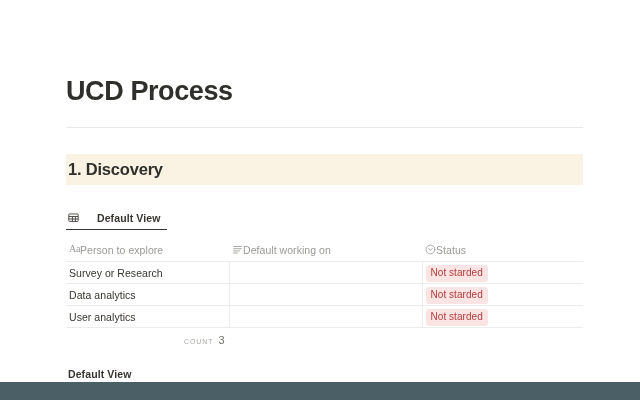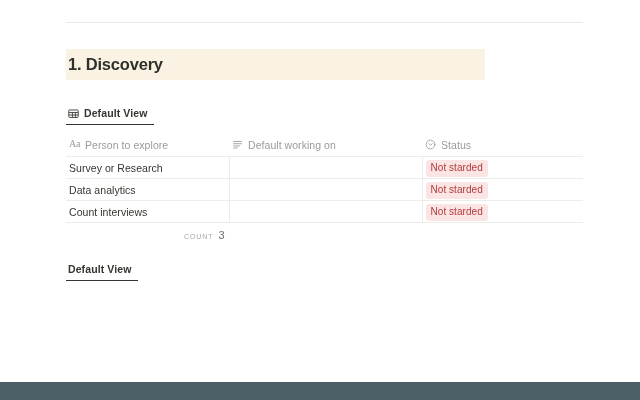--- a/index.html
+++ b/index.html
@@ -48,21 +48,21 @@
   .title-divider {
     height: 1px;
     background: #e9e9e7;
     margin-top: 22px;
     width: 517px;
   }
 
   
   .section-heading {
     margin-top: 26px;
-    width: 419px;
+    width: 517px;
     height: 31px;
     background: #faf3e3;
     display: flex;
     align-items: center;
     padding-left: 2px;
   }
 
   .section-heading-text {
     font-size: 16.5px;
     font-weight: bold;
@@ -72,22 +72,21 @@
 
   
   .view-tabs {
     margin-top: 25px;
     display: flex;
     align-items: flex-end;
   }
 
   .view-tab {
     display: inline-flex;
-    align-items: center;
-    gap: 5px;
+    gap: 18px;
     padding: 2px 7px 5px 2px;
     border-bottom: 1.6px solid #37352f;
     cursor: pointer;
   }
 
   .view-tab-label {
     font-size: 10.5px;
     font-weight: bold;
     color: #37352f;
     letter-spacing: 0.1px;
@@ -131,21 +130,20 @@
 
   .db-table thead th {
     height: 22px;
     border-bottom: 1px solid #ececeb;
     padding-left: 3px;
   }
 
   .col-head-inner {
     display: flex;
     align-items: flex-start;
-    gap: 5px;
   }
 
   .col-head-label {
     font-size: 10.5px;
     color: #9b9a97;
     letter-spacing: 0.05px;
     white-space: nowrap;
   }
 
   .col-icon {
@@ -233,20 +231,21 @@
     height: 18px;
     background: #4a5f66;
   }
 </style>
 </head>
 <body>
 
 <div class="page">
   <div class="content">
 
+    <h1 class="page-title">UCD Process</h1>
 
     <div class="title-divider"></div>
 
     <div class="section-heading">
       <span class="section-heading-text">1. Discovery</span>
     </div>
 
     <div class="view-tabs">
       <div class="view-tab">
         <span>
@@ -321,21 +320,21 @@
           </td>
           <td>
             <span class="cell-text"></span>
           </td>
           <td>
             <span class="status-pill">Not starded</span>
           </td>
         </tr>
         <tr>
           <td>
-            <span class="cell-text">Count interviews</span>
+            <span class="cell-text">User analytics</span>
           </td>
           <td>
             <span class="cell-text"></span>
           </td>
           <td>
             <span class="status-pill">Not starded</span>
           </td>
         </tr>
       </tbody>
     </table>

